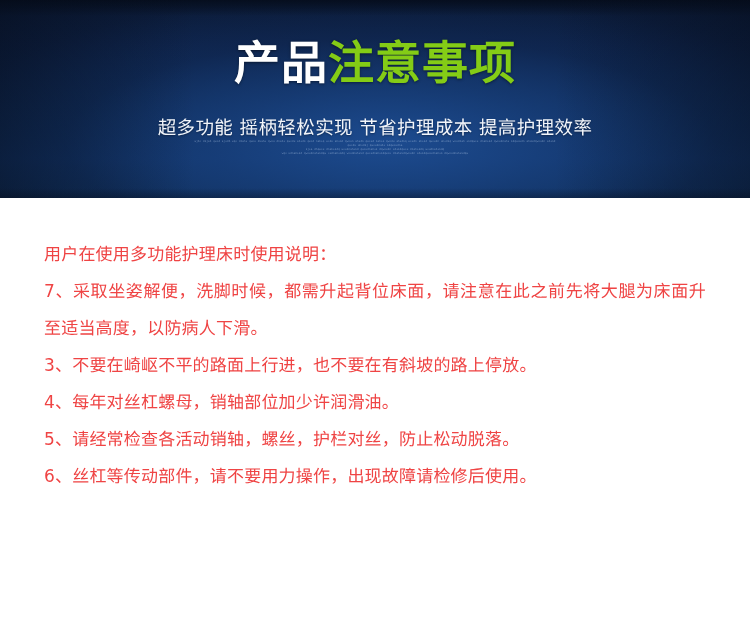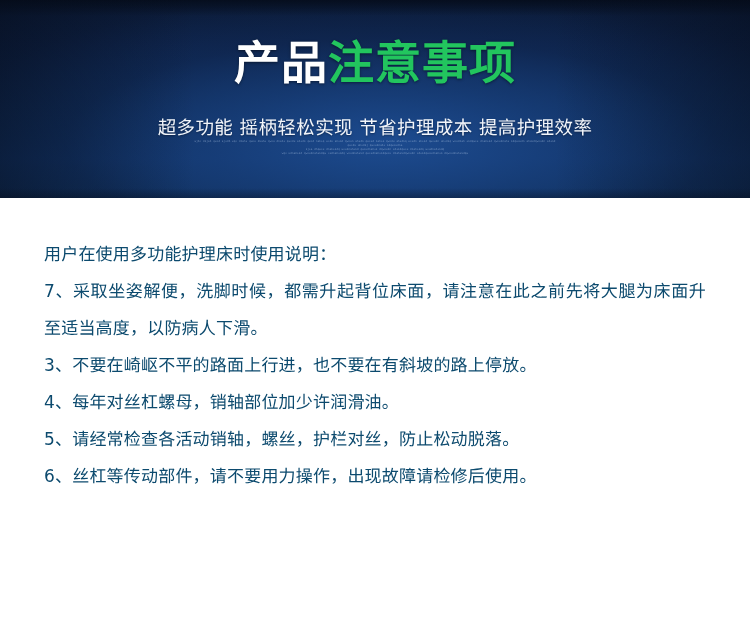--- a/index.html
+++ b/index.html
@@ -82,21 +82,21 @@
     font-weight: 700;
     letter-spacing: 1px;
     white-space: nowrap;
   }
   .title-a {
     color: #ffffff;
     text-shadow: 0 1px 3px rgba(0,0,0,0.45);
     margin-top: 27px;
   }
   .title-b {
-    color: #22c55e;
+    color: #84cc16;
     text-shadow: 0 1px 3px rgba(0,0,0,0.45);
   }
 
   .banner-subtitle {
     margin: 16px;
     padding-top: 6px;
     font-size: 18.5px;
     line-height: 28px;
     font-weight: 400;
     color: #f2f5fa;
@@ -133,21 +133,21 @@
 
   
   .content {
     position: relative;
     padding: 38px 44px 0 44px;
     box-sizing: border-box;
     width: 750px;
   }
   .para {
     margin: 0 0 0 0;
-    color: #0c4a6e;
+    color: #ef4444;
     font-size: 17px;
     line-height: 37px;
     letter-spacing: 0.2px;
     text-align: justify;
     text-justify: inter-ideograph;
   }
 </style>
 </head>
 <body>
 

